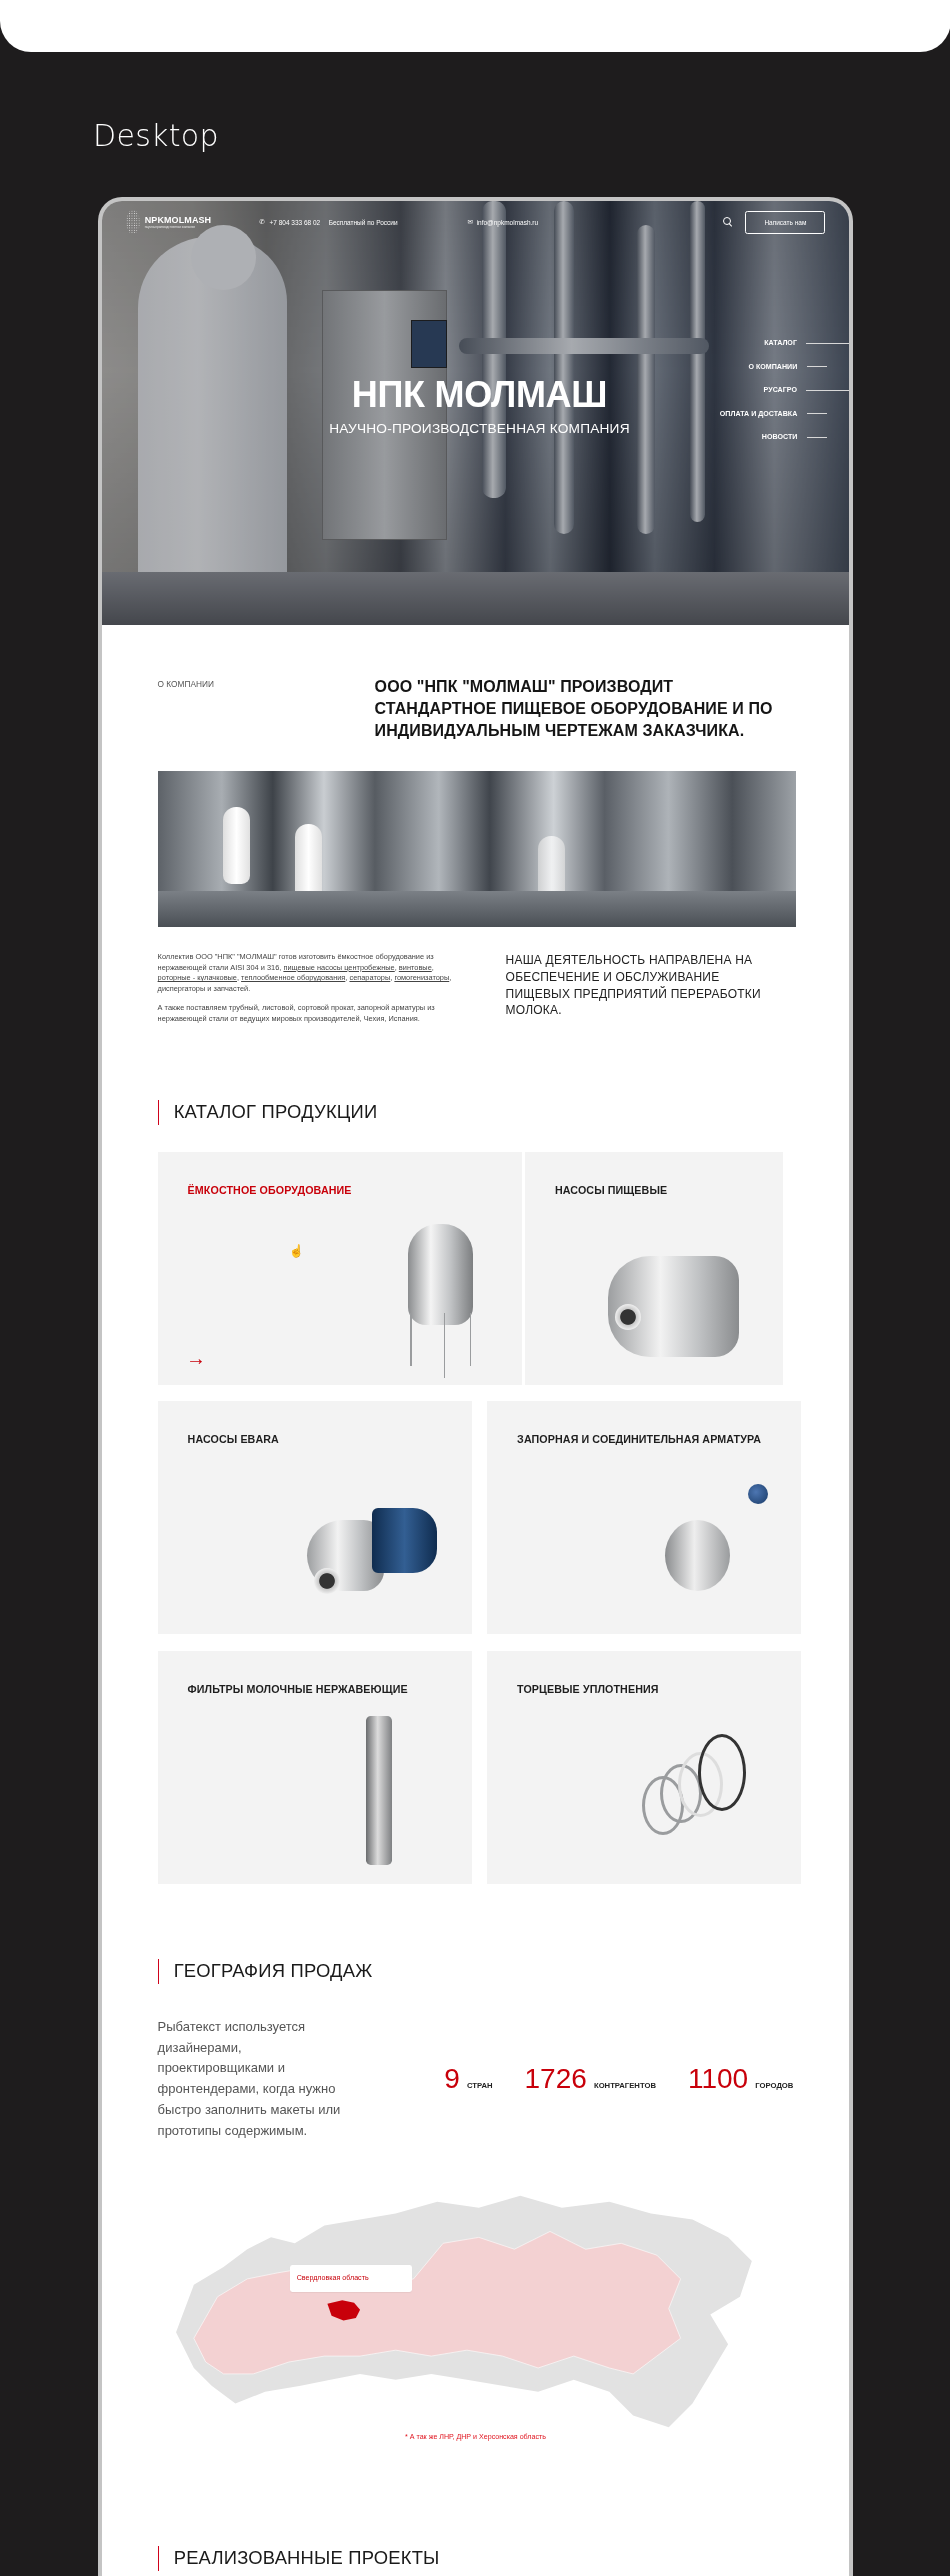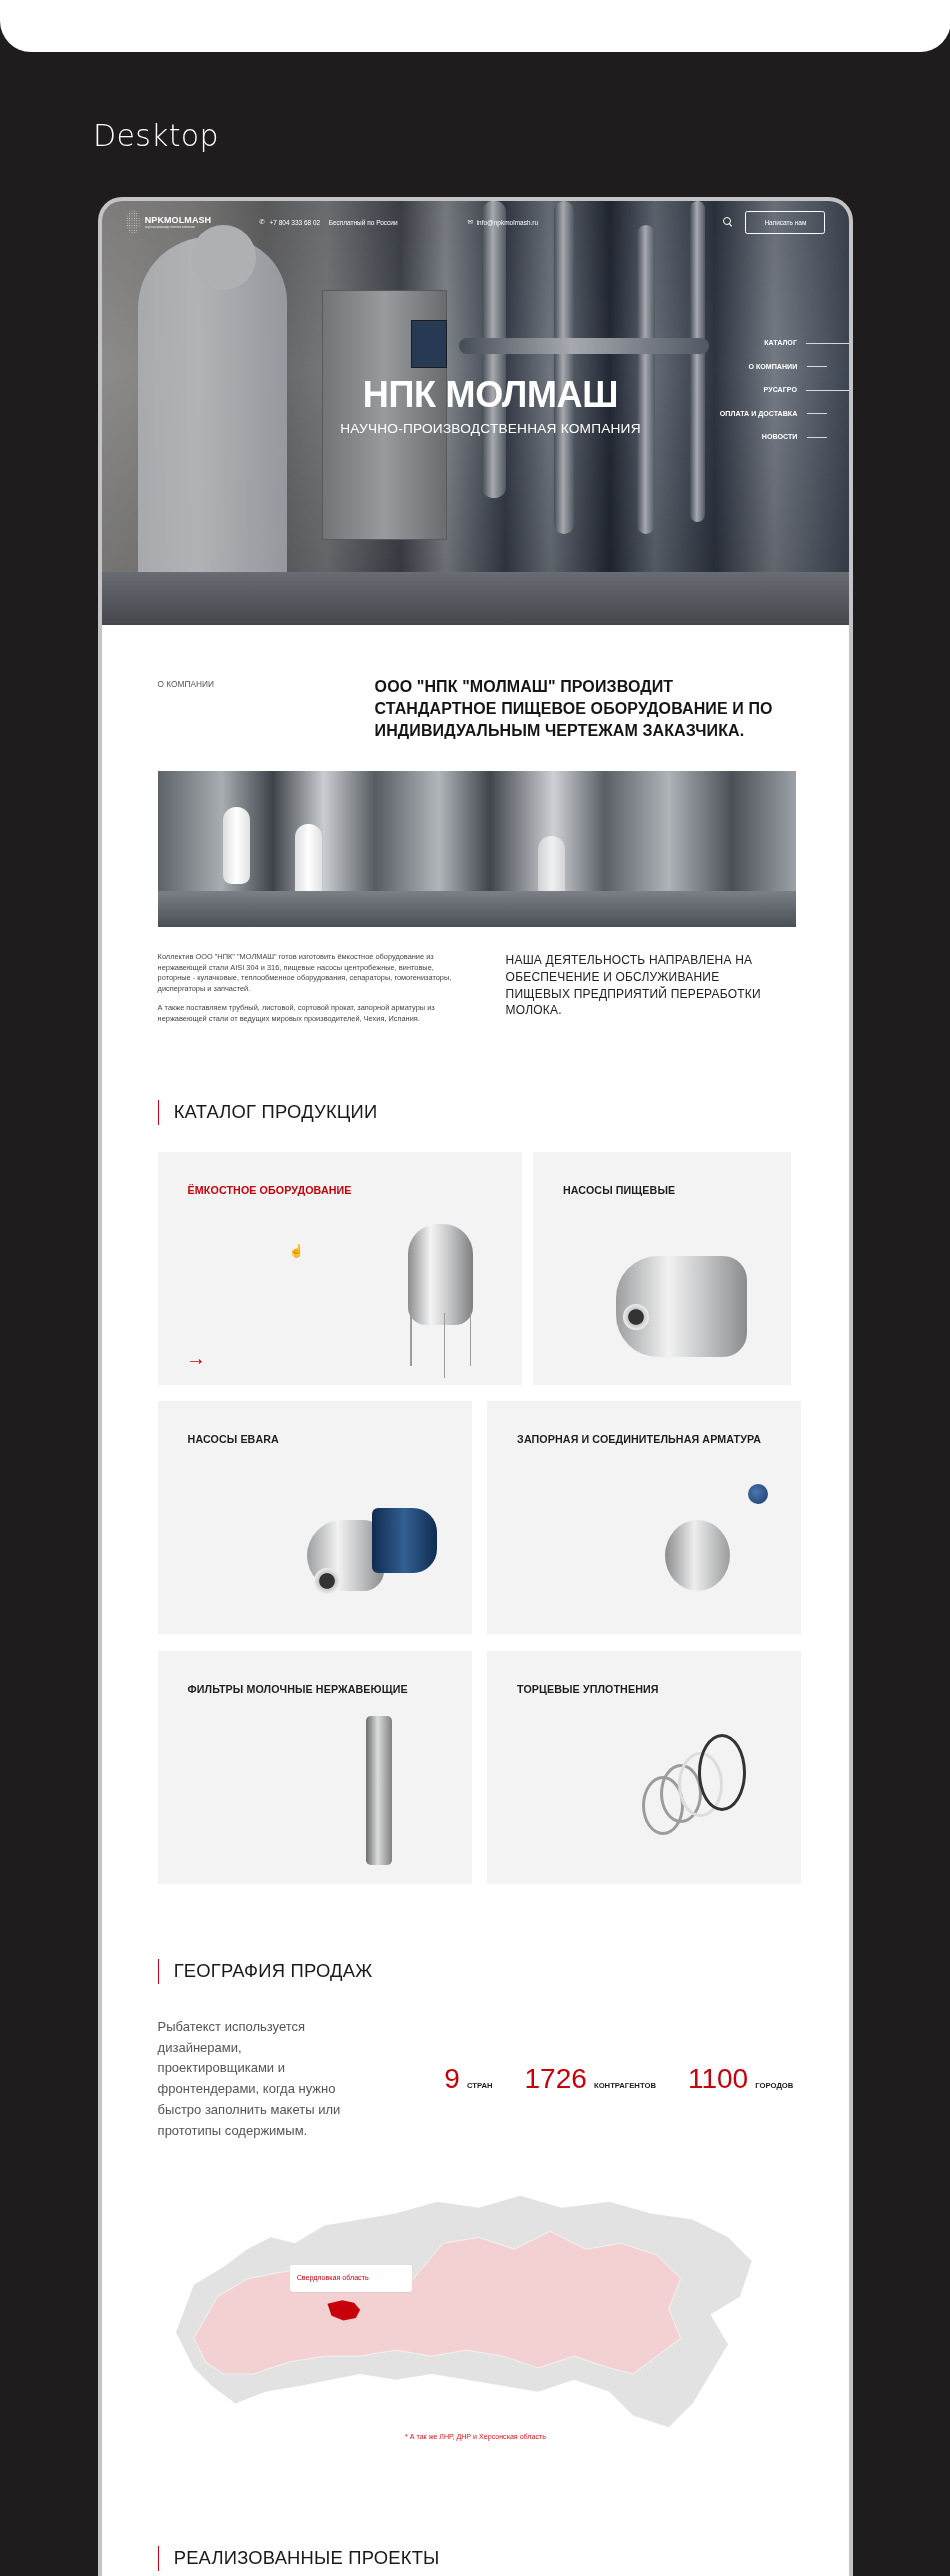--- a/index.html
+++ b/index.html
@@ -30,41 +30,41 @@
   .logo-name{font-weight:700;font-size:9px;letter-spacing:0.1px}
   .logo-sub{font-size:3px;opacity:.8}
   .phone{margin-left:48px;display:flex;align-items:center;gap:4.8px;font-size:6.5px}
   .phone .note{margin-left:3.6px}
   .email{margin-left:70px;display:flex;align-items:center;gap:3.6px;font-size:6.5px}
   .search{margin-left:auto;margin-right:13px;width:9.5px;height:9.5px;position:relative}
   .search:before{content:"";position:absolute;left:0;top:0;width:6px;height:6px;border:0.8px solid #fff;border-radius:50%}
   .search:after{content:"";position:absolute;left:6px;top:6px;width:3.6px;height:0.8px;background:#fff;transform:rotate(45deg);transform-origin:left}
   .write-btn{border:0.6px solid #fff;border-radius:2.4px;padding:7.1px 18px;font-size:6.5px;color:#fff;background:transparent}
 
-  .hero-title{position:absolute;left:15px;width:100%;top:176px;text-align:center;color:#fff;z-index:3}
+  .hero-title{position:absolute;left:4px;width:100%;top:176px;text-align:center;color:#fff;z-index:3}
   .hero-title h1{font-size:36px;font-weight:700;letter-spacing:-0.3px;line-height:1}
   .hero-title p{font-size:13.7px;margin-top:8.3px;letter-spacing:0.2px}
 
   .side-nav{position:absolute;right:0;top:138px;z-index:3;display:flex;flex-direction:column;gap:15.5px;align-items:flex-end}
   .side-nav .item{display:flex;align-items:center;gap:9.5px;color:#fff;font-weight:700;font-size:7.1px}
   .side-nav .line{height:0.6px;background:#d8d8d8}
 
   
   .about{position:relative;padding:51px 56px 0 56px}
   .about-row{display:flex}
   .about-label{width:217px;font-size:8.3px;color:#555;padding-top:2.4px}
   .about-heading{font-size:16px;font-weight:700;line-height:1.38;color:#151515;letter-spacing:0.1px}
   .about-photo{margin-top:28.5px;width:638px;height:156px;position:relative;overflow:hidden;
     background:linear-gradient(90deg,#5d6268,#a8adb2 10%,#3e4349 18%,#c9cdd1 26%,#575c62 34%,#b1b6bb 44%,#40454c 52%,#cdd1d5 62%,#5a5f66 70%,#aeb3b8 80%,#4b5057 90%,#9da2a7 100%)}
   .about-photo .bottle{position:absolute;top:36px;width:27px;height:77px;background:linear-gradient(90deg,#dedede,#fff,#e0e0e0);border-radius:13px 13px 8.3px 8.3px}
   .about-photo .belt{position:absolute;left:0;bottom:0;width:100%;height:36px;background:linear-gradient(180deg,#7b8086,#4a4f55)}
   .about-cols{display:flex;margin-top:25px}
   .about-text{width:300px;font-size:7.4px;line-height:1.45;color:#444}
   .about-text p+p{margin-top:8.3px}
-  .about-text .u{}
+  .about-text .u{text-decoration:underline}
   .about-quote{margin-left:48px;font-size:12px;line-height:1.4;color:#222;letter-spacing:0.2px}
 
   
   .sec-title{display:flex;align-items:center;gap:14.3px;font-size:18.4px;color:#1a1a1a;letter-spacing:0.2px}
   .sec-title .bar{width:1.8px;height:25px;background:#d0021b}
 
   
   .catalog{padding:75px 56px 0 56px}
   .card{position:relative;background:#f3f3f3;height:233px;overflow:hidden}
   .card .label{position:absolute;left:30px;top:30px;font-size:10.7px;font-weight:700;line-height:1.5;color:#1e1e1e;letter-spacing:0.1px}
@@ -208,21 +208,21 @@
       <div class="about-quote" style="width:261px">НАША ДЕЯТЕЛЬНОСТЬ НАПРАВЛЕНА НА ОБЕСПЕЧЕНИЕ И ОБСЛУЖИВАНИЕ ПИЩЕВЫХ ПРЕДПРИЯТИЙ ПЕРЕРАБОТКИ МОЛОКА.</div>
     </div>
   </section>
 
   <section class="catalog">
     <div class="sec-title">
       <span class="bar"></span>
       <span>КАТАЛОГ ПРОДУКЦИИ</span>
     </div>
 
-    <div style="display:grid;grid-template-columns:380px 258px;column-gap:12px;margin-top:27px">
+    <div style="display:grid;grid-template-columns:380px 258px;column-gap:4px;margin-top:27px">
       <div class="card" style="width:364px">
         <span class="label red">ЁМКОСТНОЕ ОБОРУДОВАНИЕ</span>
         <div class="tank">
           <div class="body"></div>
           <div class="leg" style="left:14.3px"></div>
           <div class="leg" style="left:48px;height:65px"></div>
           <div class="leg" style="left:74px"></div>
         </div>
         <span class="cursor" style="left:132px;top:92px">☝</span>
         <span class="arrow">→</span>

